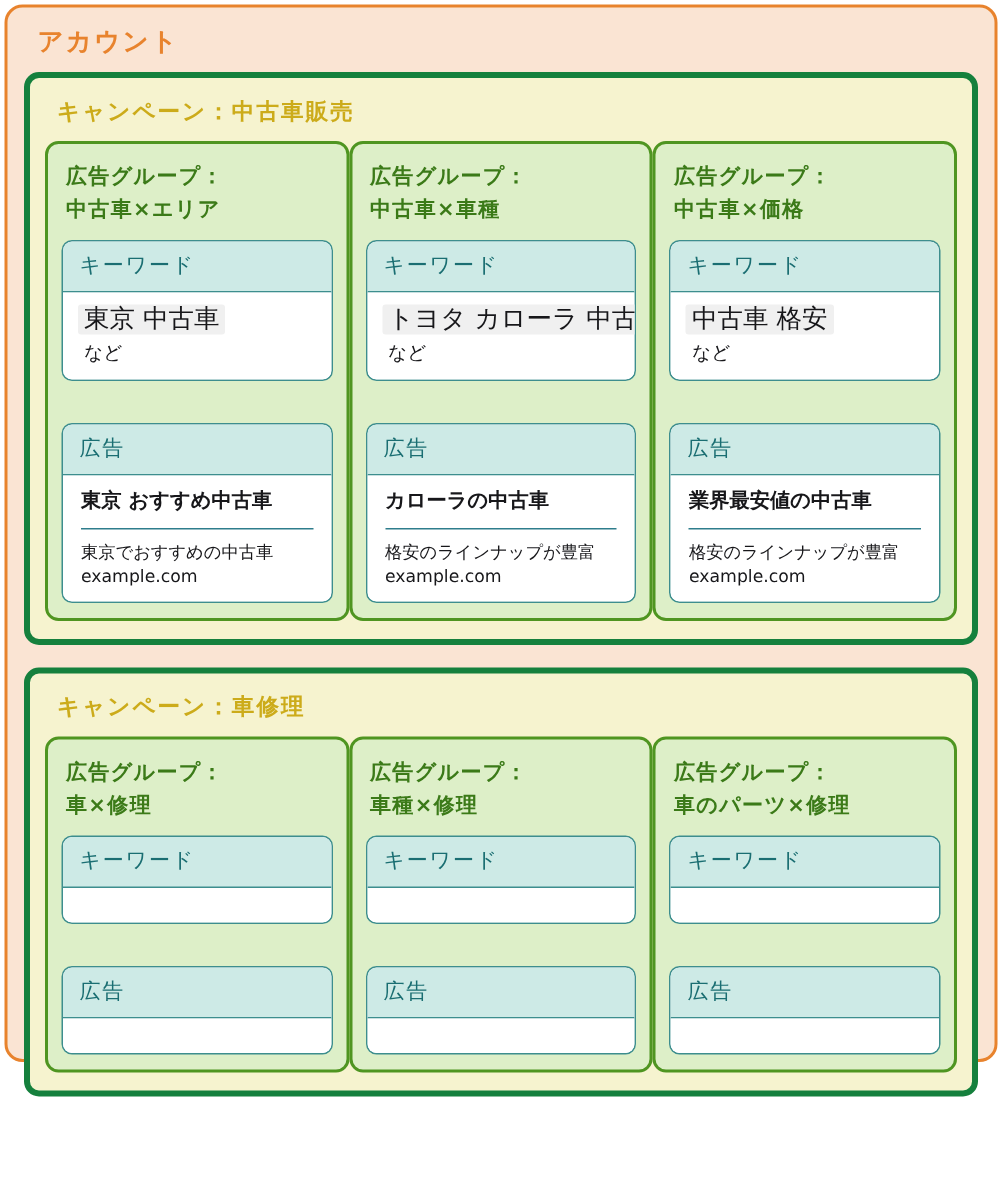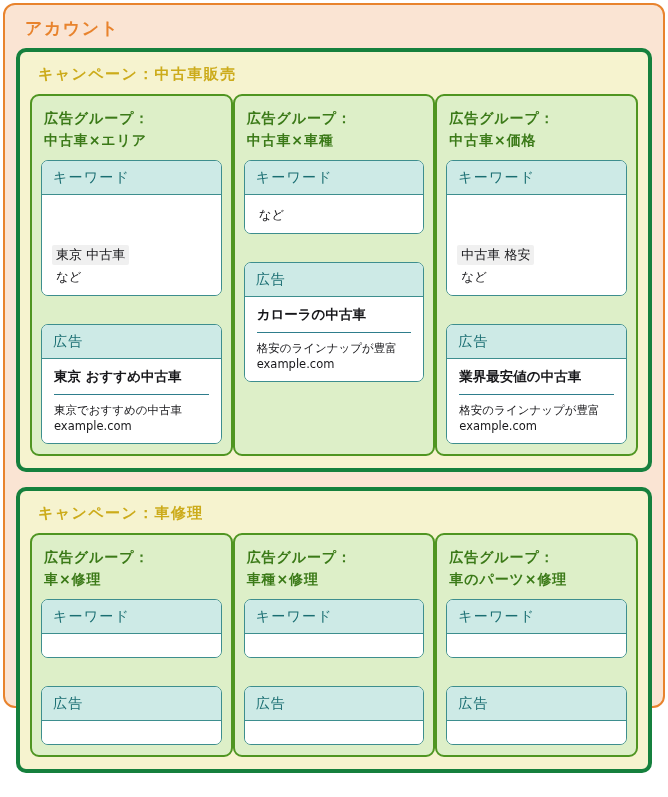--- a/index.html
+++ b/index.html
@@ -107,26 +107,25 @@
   .panel-body.empty {
     padding: 0;
     height: 23px;
   }
 
   
   .kw-term {
     display: inline-block;
     background: #f0f0f0;
     color: #17171a;
-    font-size: 13px;
+    font-size: 17px;
     line-height: 18px;
     padding: 1px 4px 1px 4px;
     border-radius: 2px;
     white-space: nowrap;
-    margin-top: 42px;
   }
   .kw-etc {
     color: #17171a;
     font-size: 12.5px;
     line-height: 19px;
     padding: 2px 0 0 4px;
   }
 
   
   .ad-title {
@@ -189,20 +188,21 @@
         </div>
       </div>
 
       <div class="adgroup-card">
         <div class="adgroup-title">広告グループ：
 中古車×車種</div>
 
         <div class="panel">
           <div class="panel-head">キーワード</div>
           <div class="panel-body">
+            <span class="kw-term">トヨタ カローラ 中古</span>
             <div class="kw-etc">など</div>
           </div>
         </div>
 
         <div class="panel">
           <div class="panel-head">広告</div>
           <div class="panel-body">
             <div class="ad-title">カローラの中古車</div>
             <hr class="ad-rule">
             <div class="ad-desc">格安のラインナップが豊富</div>

